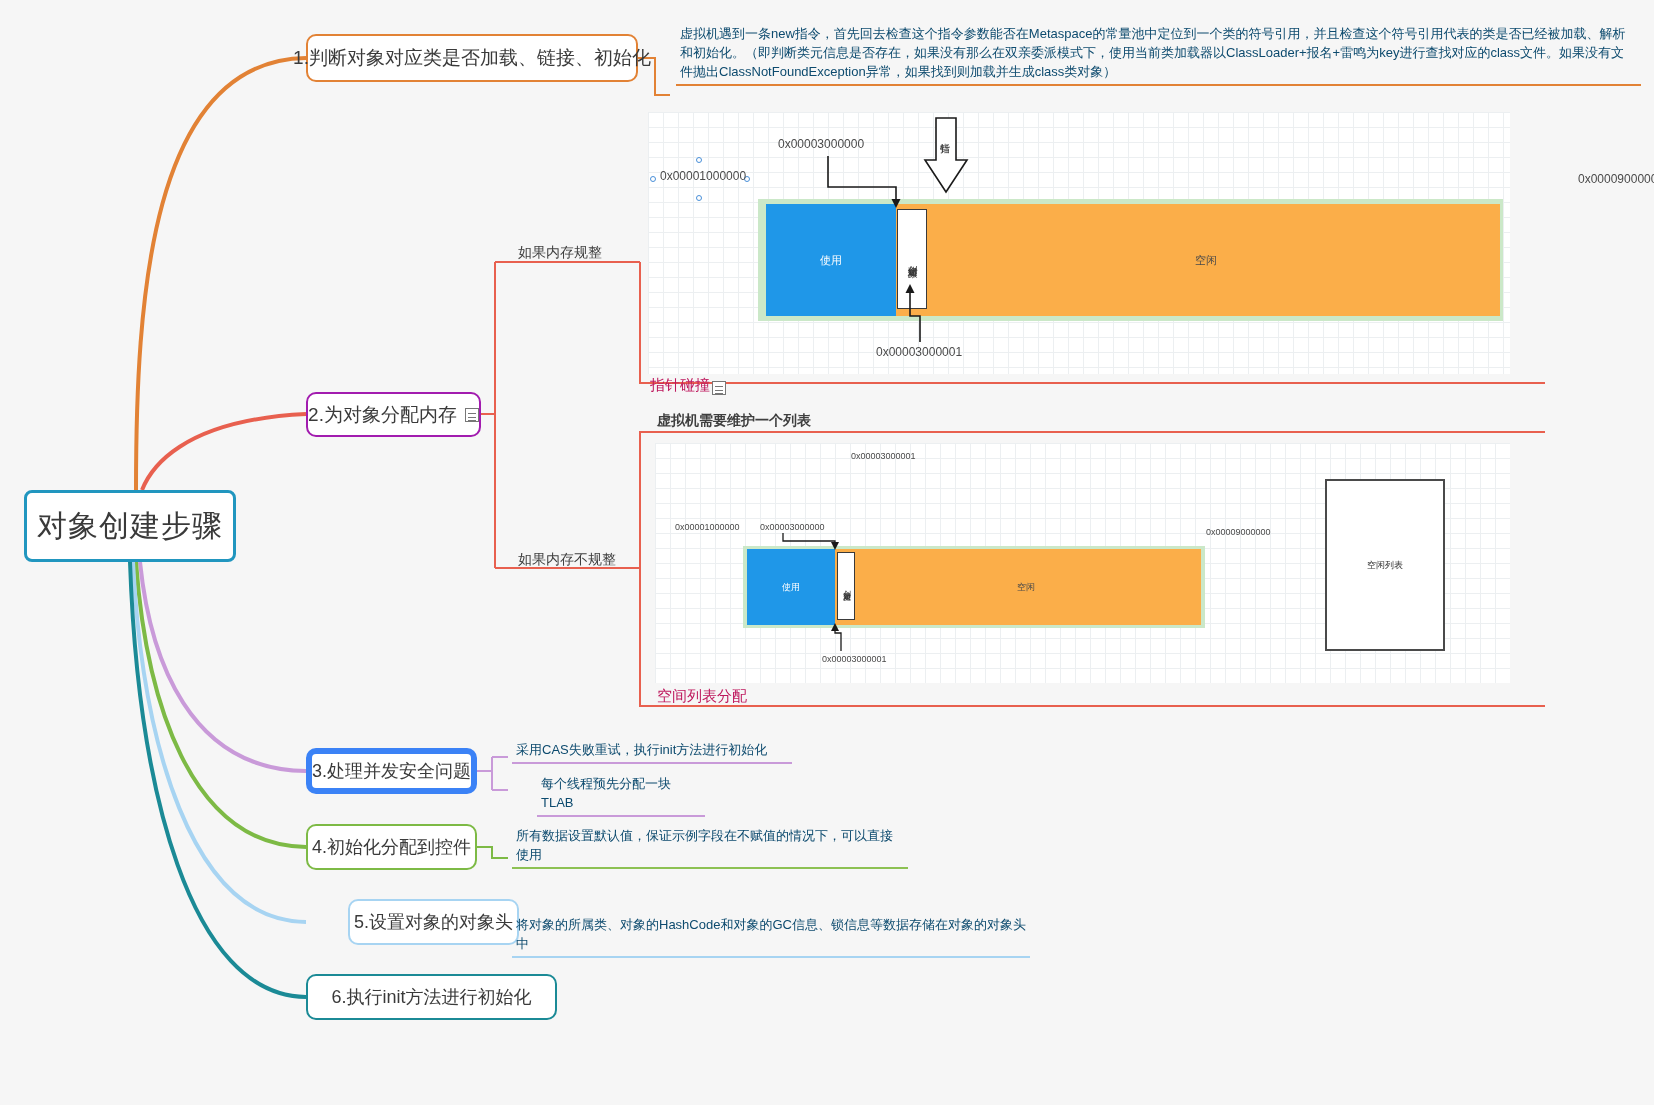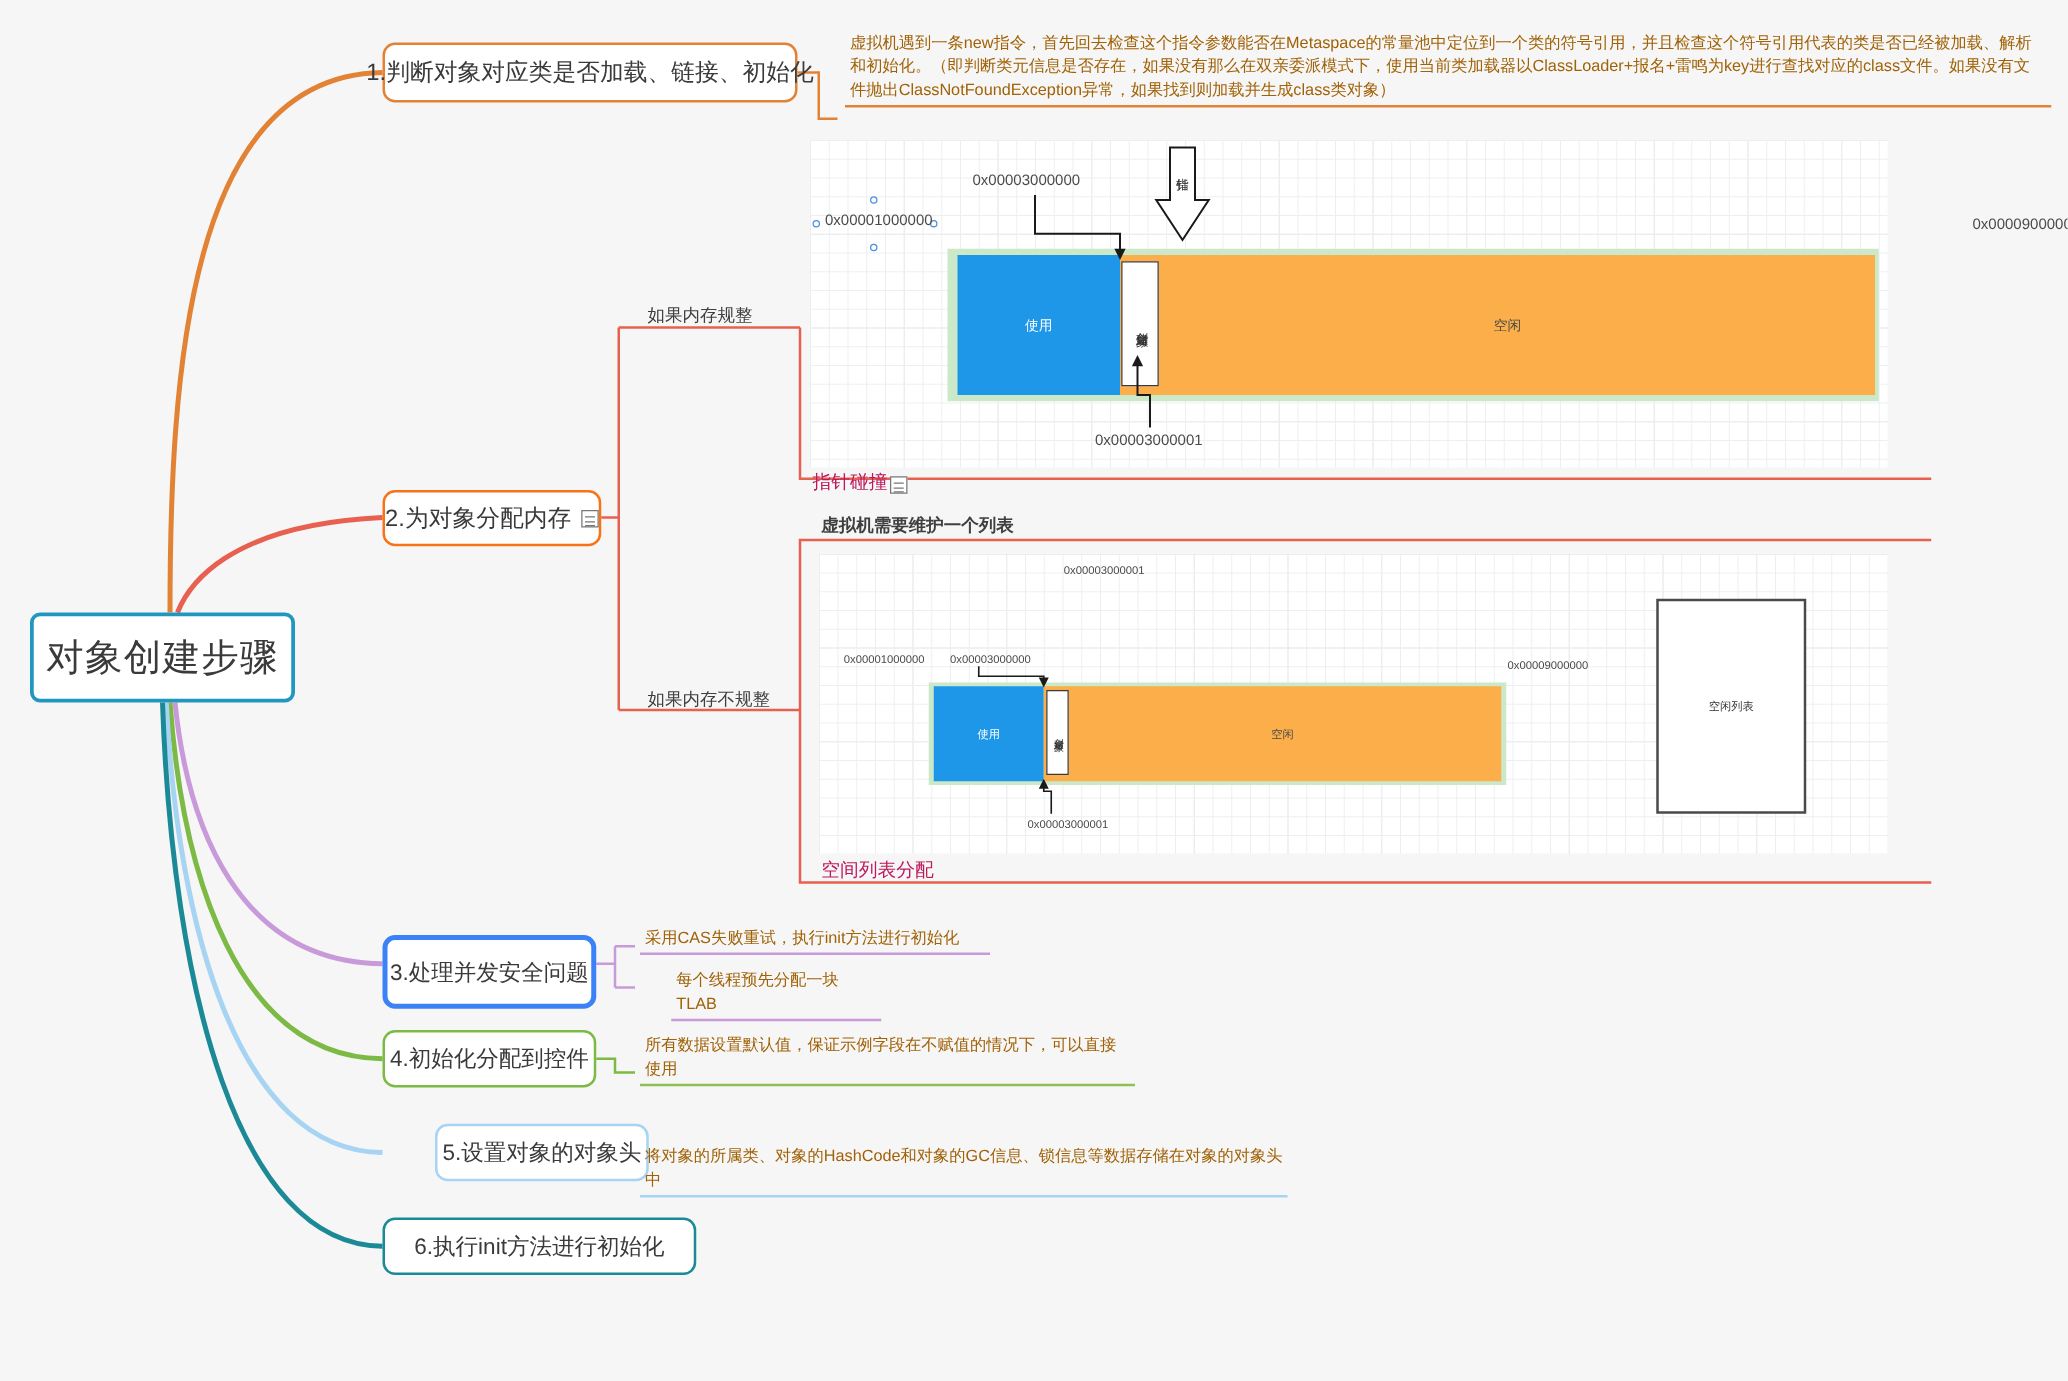--- a/index.html
+++ b/index.html
@@ -23,41 +23,41 @@
     white-space: nowrap;
   }
   .root {
     left: 24px; top: 490px; width: 212px; height: 72px;
     border: 3px solid #2196bf;
     border-radius: 8px;
     font-size: 30px;
     letter-spacing: 1px;
   }
   .n1 { left: 306px; top: 34px;  width: 332px; height: 48px; border:2px solid #e28235; font-size:19px; }
-  .n2 { left: 306px; top: 392px; width: 175px; height: 45px; border:2px solid #f97316; font-size:19px; }
-  .n3 { left: 306px; top: 748px; width: 171px; height: 59px; border:4px solid #3b82f6; font-size:18px;justify-content:center; }
+  .n2 { left: 306px; top: 392px; width: 175px; height: 45px; border:2px solid #a21caf; font-size:19px; }
+  .n3 { left: 306px; top: 748px; width: 171px; height: 46px; border:6px solid #3b82f6; font-size:18px;justify-content:center; }
   .n4 { left: 306px; top: 824px; width: 171px; height: 46px; border:2px solid #7dba45; font-size:18px; }
   .n5 { left: 306px; top: 899px; width: 171px; height: 46px; border:2px solid #a7d4f2; font-size:18px;margin-left:42px; }
   .n6 { left: 306px; top: 974px; width: 251px; height: 46px; border:2px solid #1b8a96; font-size:18px; }
 
   .node-ico {
     display:inline-block; width:14px; height:14px; margin-left:8px;
     border:1px solid #777; position:relative; vertical-align:middle;
     background:#fff;
   }
   .node-ico::before, .node-ico::after {
     content:""; position:absolute; left:2px; right:2px; height:1px; background:#777;
   }
   .node-ico::before { top:4px; }
   .node-ico::after  { top:8px; box-shadow: 0 3px 0 #777; }
 
   
   .leaf {
     position:absolute;
-    font-size:13px; color:#a16207; line-height:19px;
+    font-size:13px; color:#0c4a6e; line-height:19px;
     padding: 2px 4px 3px 4px;
     white-space: normal;
   }
   .leaf.ul-orange { border-bottom: 2px solid #e28235; }
   .leaf.ul-purple { border-bottom: 2px solid #c99ad9; }
   .leaf.ul-green  { border-bottom: 2px solid #8dc153; }
   .leaf.ul-blue   { border-bottom: 2px solid #a7d4f2; }
   .leaf-title { position:absolute; font-size:15px; color:#be185d; }
 
   

